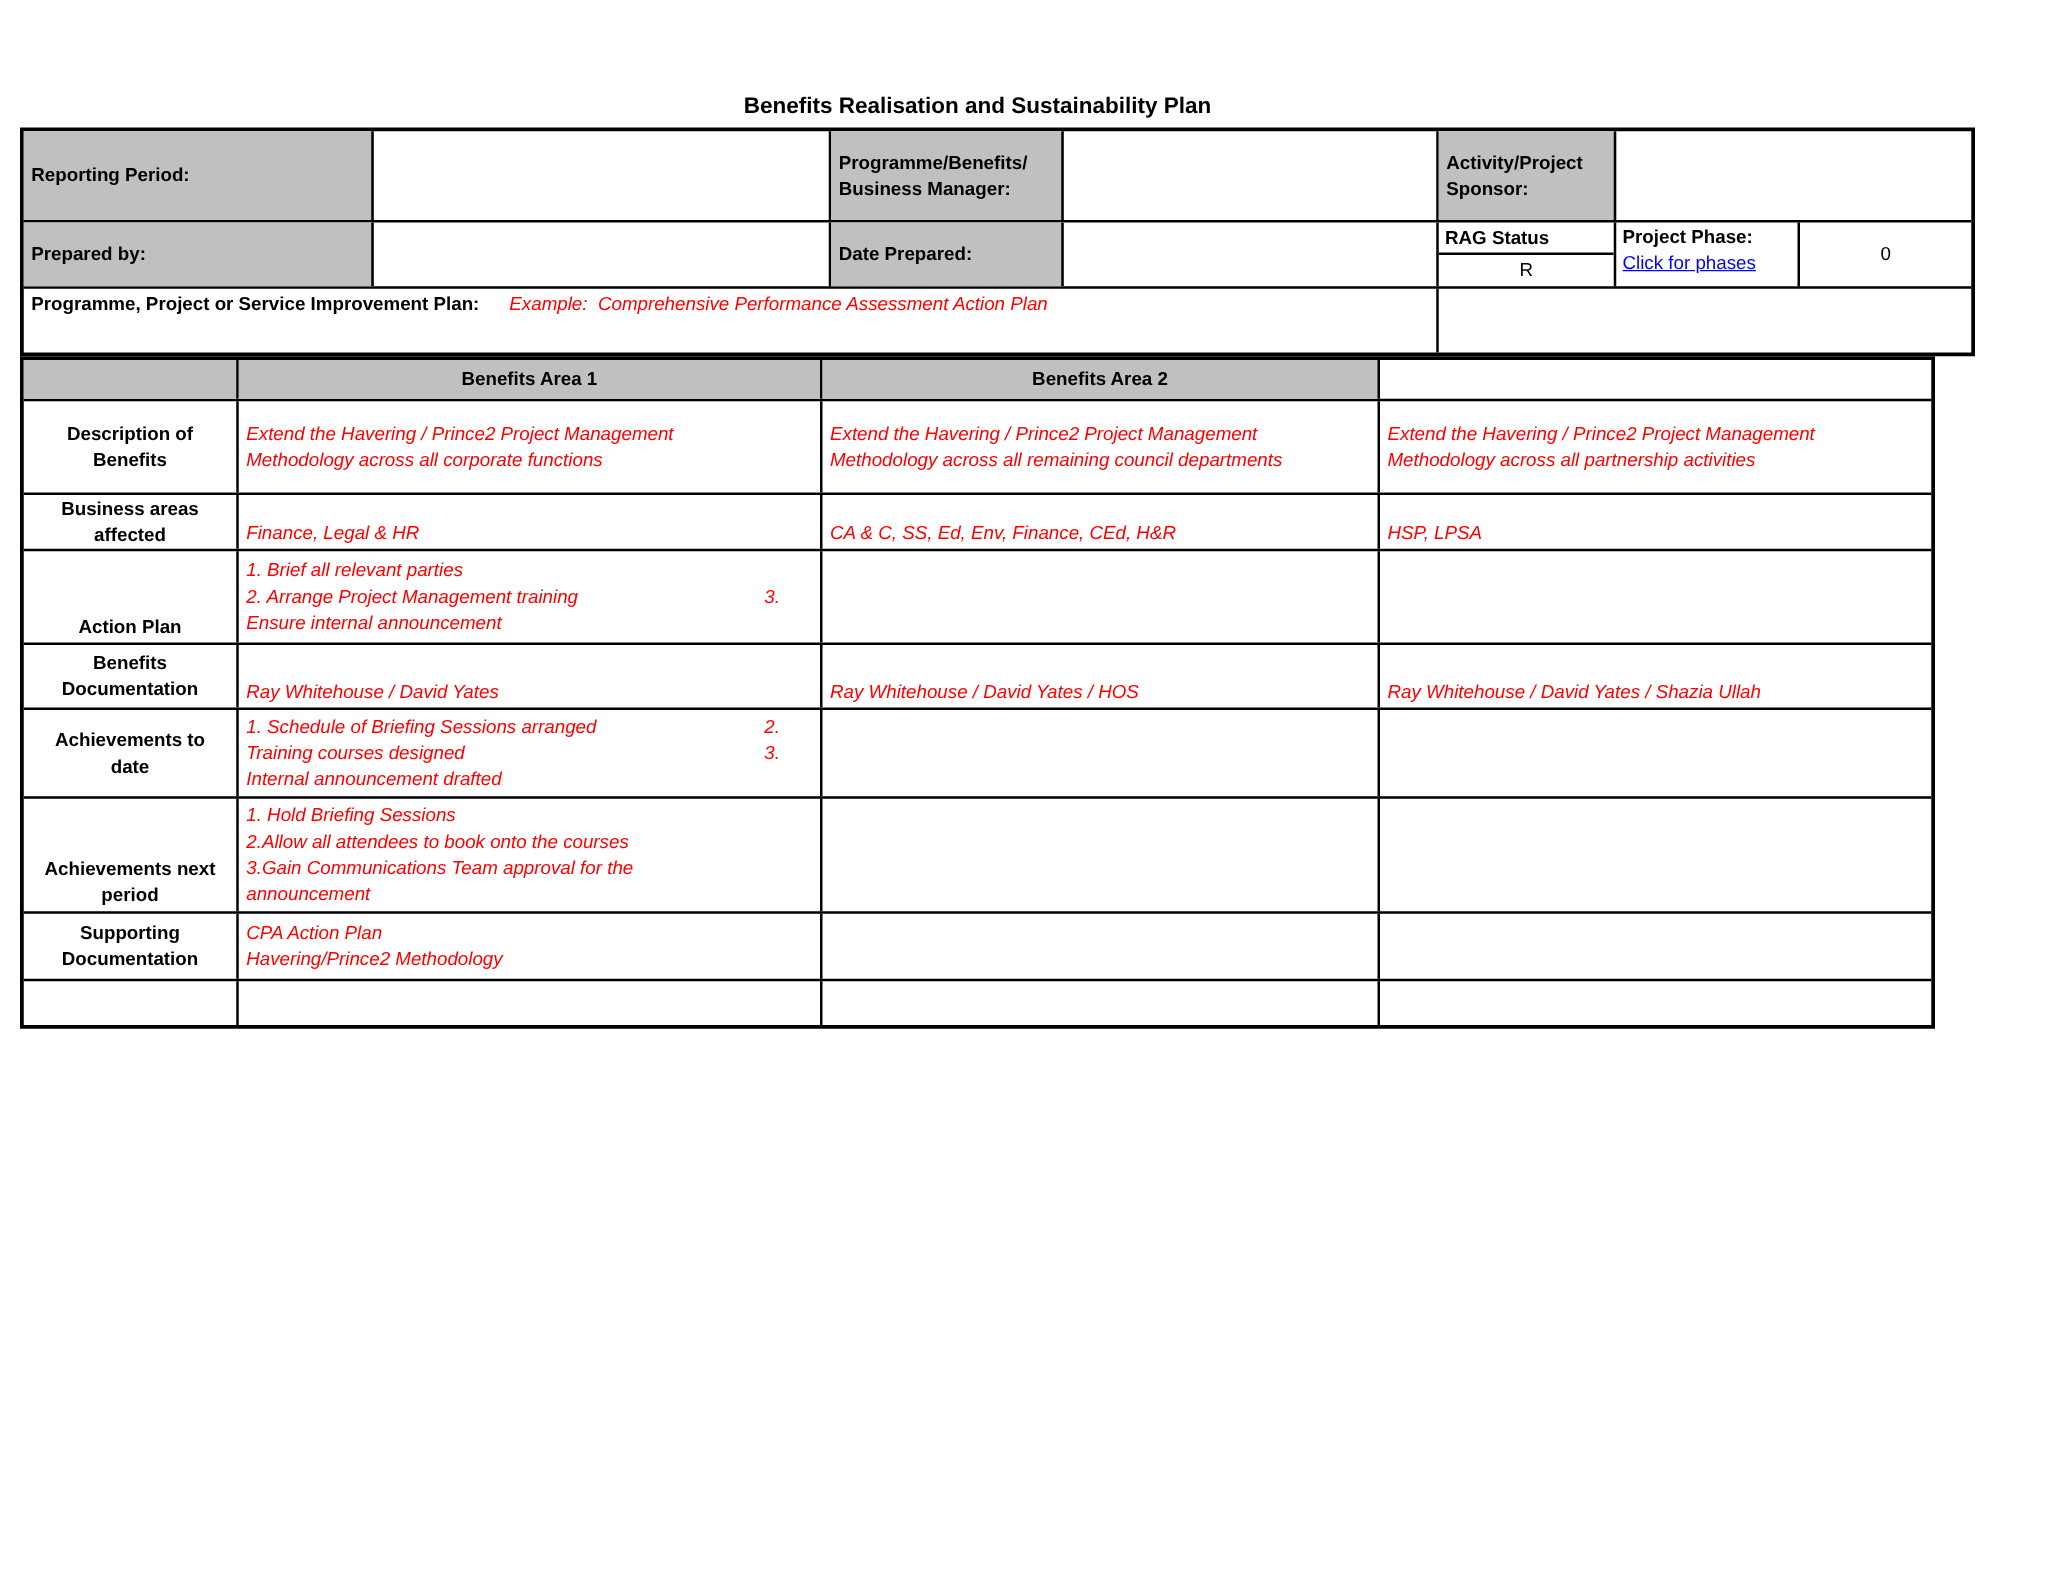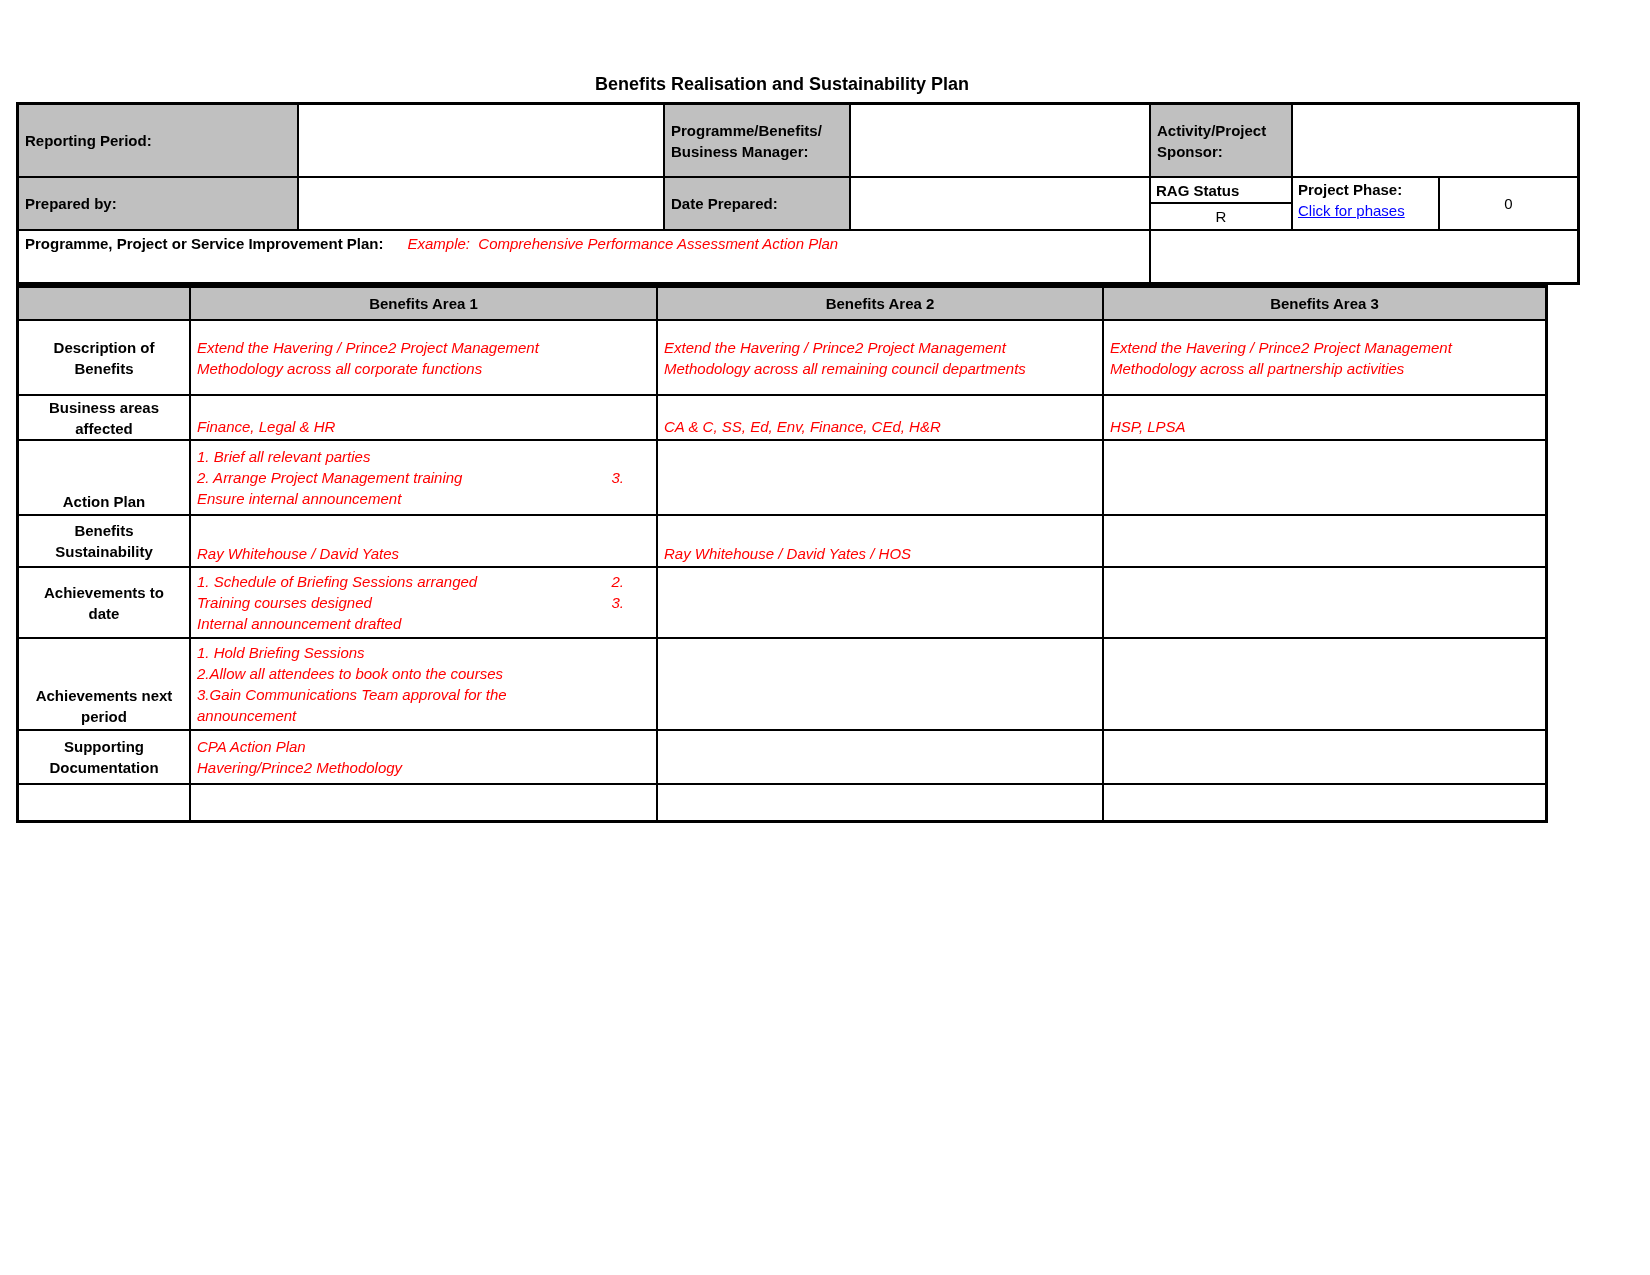--- a/index.html
+++ b/index.html
@@ -79,21 +79,20 @@
       <span class="red">Example:  Comprehensive Performance Assessment Action Plan</span>
     </div>
   </div>
 </div>
 
 <div class="tbl" id="lower">
   <div class="trow hrow">
     <div class="cell cw0 gray hcell"></div>
     <div class="cell cw1 gray hcell">Benefits Area 1</div>
     <div class="cell cw2 gray hcell">Benefits Area 2</div>
-    <div class="cell cw3 gray hcell last">Benefits Area 3</div>
   </div>
 
   <div class="trow" style="height:75px">
     <div class="cell cw0 vm lbl">Description of Benefits</div>
     <div class="cell cw1 vm red">Extend the Havering / Prince2 Project Management
 Methodology across all corporate functions</div>
     <div class="cell cw2 vm red">Extend the Havering / Prince2 Project Management
 Methodology across all remaining council departments</div>
     <div class="cell cw3 vm red last">Extend the Havering / Prince2 Project Management
 Methodology across all partnership activities</div>
@@ -107,23 +106,24 @@
   </div>
 
   <div class="trow" style="height:75px">
     <div class="cell cw0 vb lbl">Action Plan</div>
     <div class="cell cw1 vm red"><div class="tline"><span class="l">1. Brief all relevant parties</span></div><div class="tline"><span class="l">2. Arrange Project Management training</span><span class="r">3.</span></div><div class="tline"><span class="l">Ensure internal announcement</span></div></div>
     <div class="cell cw2 vm red"></div>
     <div class="cell cw3 vm red last"></div>
   </div>
 
   <div class="trow" style="height:52px">
-    <div class="cell cw0 vm lbl">Benefits Sustainability</div>
+    <div class="cell cw0 vm lbl">Benefits Documentation</div>
     <div class="cell cw1 vb red">Ray Whitehouse / David Yates</div>
     <div class="cell cw2 vb red">Ray Whitehouse / David Yates / HOS</div>
+    <div class="cell cw3 vb red last">Ray Whitehouse / David Yates / Shazia Ullah</div>
   </div>
 
   <div class="trow" style="height:71px">
     <div class="cell cw0 vm lbl">Achievements to date</div>
     <div class="cell cw1 vm red"><div class="tline"><span class="l">1. Schedule of Briefing Sessions arranged</span><span class="r">2.</span></div><div class="tline"><span class="l">Training courses designed</span><span class="r">3.</span></div><div class="tline"><span class="l">Internal announcement drafted</span></div></div>
     <div class="cell cw2 vm red"></div>
     <div class="cell cw3 vm red last"></div>
   </div>
 
   <div class="trow" style="height:92px">

